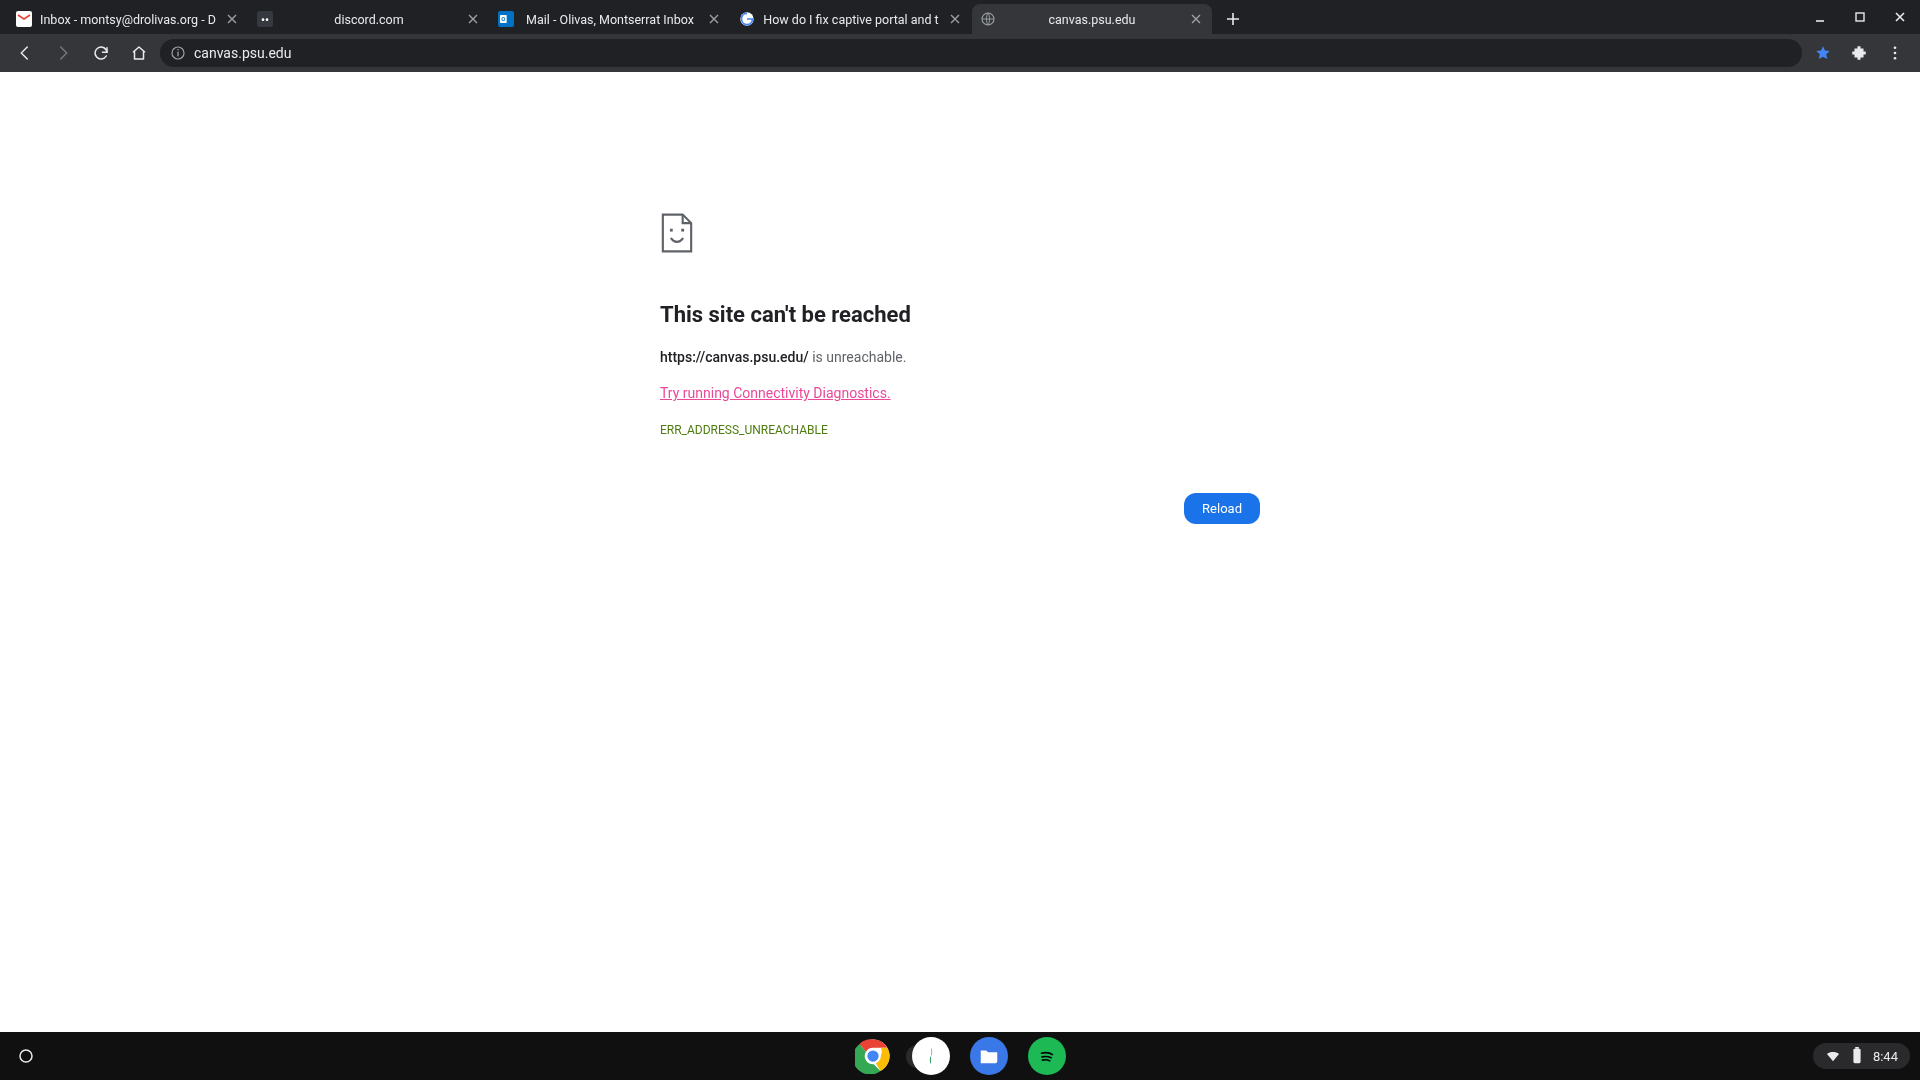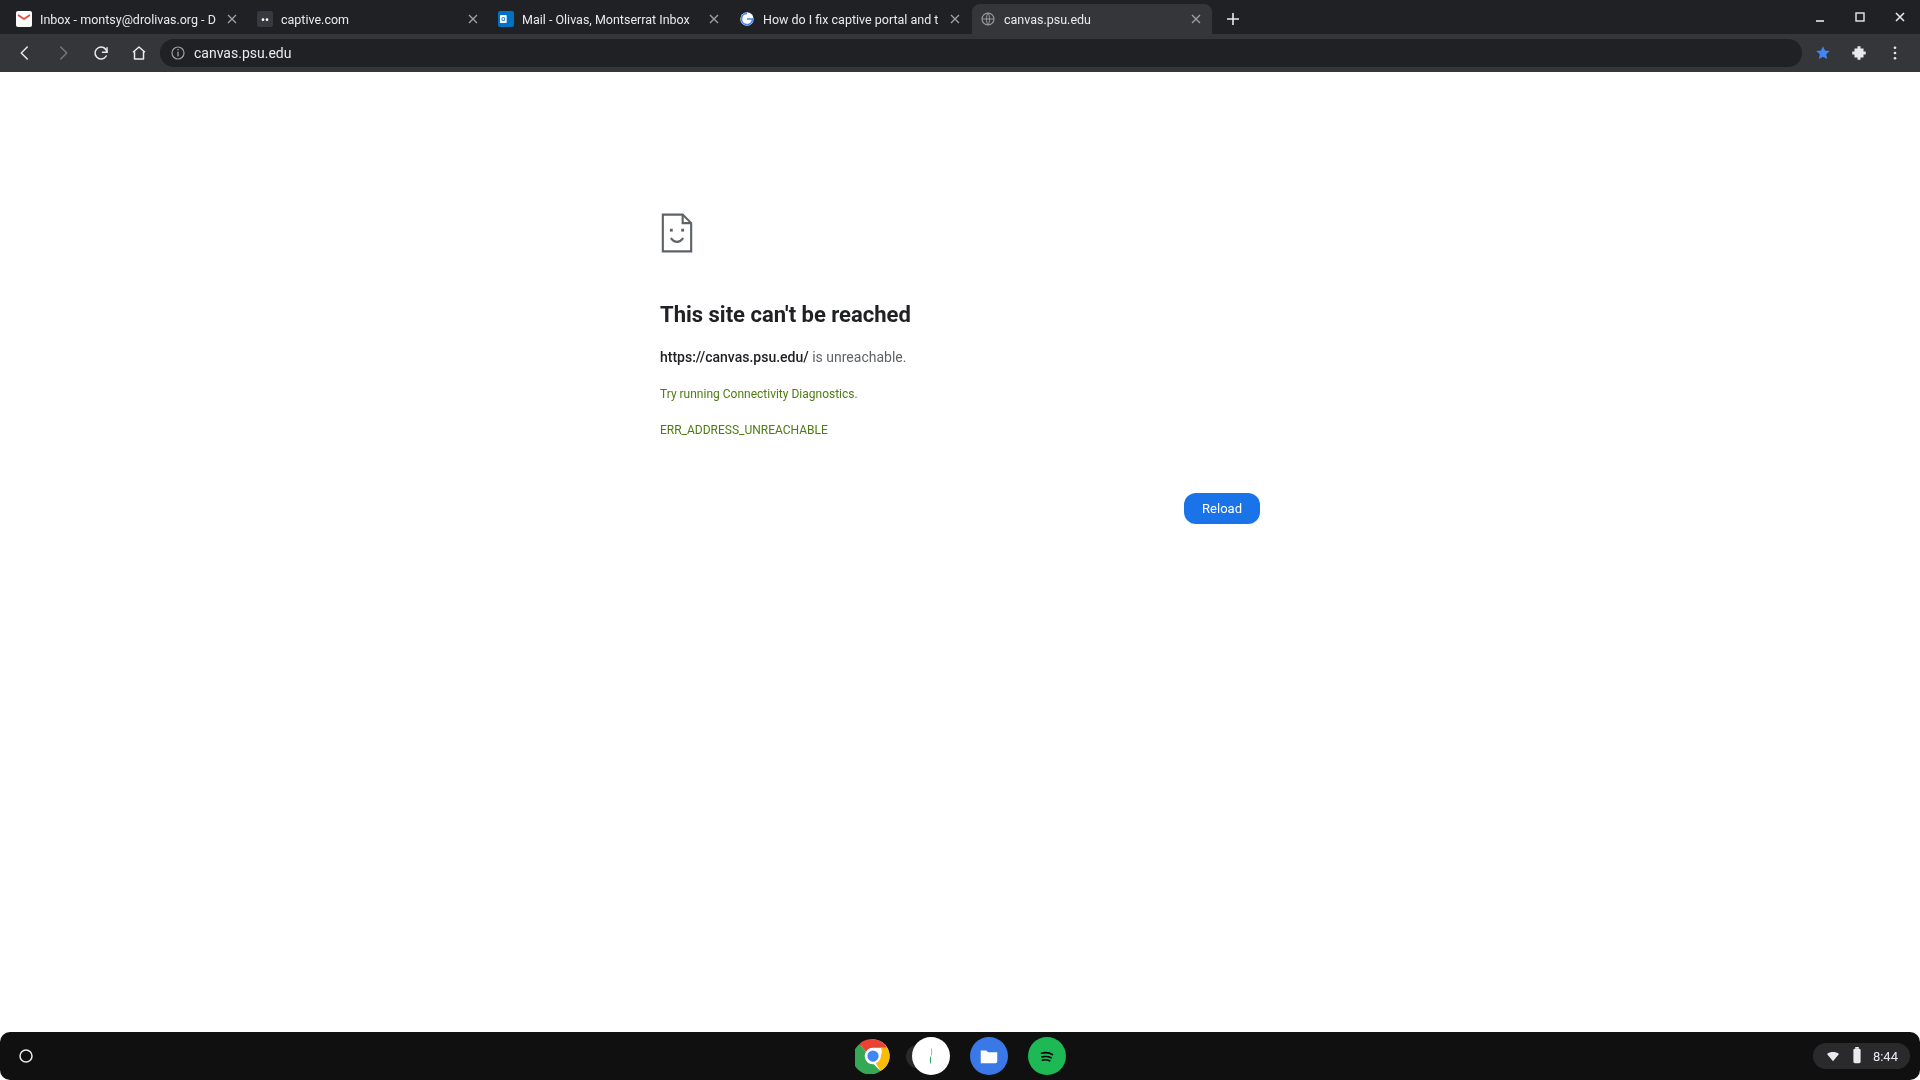--- a/index.html
+++ b/index.html
@@ -5,20 +5,21 @@
   * { margin: 0; padding: 0; box-sizing: border-box; font-family: Roboto, "Segoe UI", Arial, sans-serif; }
   body { width: 1920px; height: 1080px; overflow: hidden; background: #fff; }
 
   
   .tab-strip {
     height: 34px;
     background: #202124;
     display: flex;
     align-items: flex-end;
     padding-left: 8px;
+    text-align: center;
   }
   .tab {
     height: 30px;
     width: 240px;
     background: #2d2e31;
     color: #e8eaed;
     font-size: 12.5px;
     display: flex;
     align-items: center;
     padding: 0 8px;
@@ -84,32 +85,32 @@
   }
   .error-wrap {
     width: 600px;
     margin: 140px auto 0 auto;
     color:#202124;
   }
   .sad-icon { margin-bottom: 48px; }
   .error-title { font-size: 22px; color:#202124; font-weight:700; margin-bottom: 22px; }
   .error-line  { font-size: 14px; color:#5f6368; margin-bottom: 18px; }
   .error-line b { color:#202124; font-weight:500; }
-  .diag-link   { font-size:12px; color:#4d7c0f; cursor:pointer; display:inline-block; margin-bottom: 22px; }
+  .diag-link   { font-size:14px; color:#ec4899; cursor:pointer; display:inline-block; margin-bottom: 22px; text-decoration: underline; }
   .error-code  { font-size:12px; color:#4d7c0f; }
   .reload-row  { display:flex; justify-content:flex-end; margin-top: 56px; }
   .reload-btn  {
     background:#1a73e8; color:#fff; font-size:13px; padding:8px 18px;
     border:none; border-radius:12px; cursor:pointer;
   }
 
   
   .shelf {
     position:absolute; left:0; right:0; bottom:0; height:48px;
-    background:#101010; display:flex; align-items:center; padding:0 10px;border-radius:10px;
+    background:#101010; display:flex; align-items:center; padding:0 10px;
   }
   .launcher {
     width:32px; height:32px; border-radius:50%; display:flex; align-items:center; justify-content:center;
     cursor:pointer; color:#e8eaed;
   }
   .shelf-center {
     position:absolute; left:50%; transform:translateX(-50%);
     display:flex; gap:20px; align-items:center;
   }
   .app-icon {
@@ -151,21 +152,21 @@
   </div>
 
   <div class="tab inactive">
     <span class="favicon">
       <svg width="16" height="16" viewBox="0 0 24 24">
           <rect width="24" height="24" rx="4" fill="#36393f"></rect>
           <circle cx="9" cy="13" r="2" fill="#fff"></circle>
           <circle cx="15" cy="13" r="2" fill="#fff"></circle>
         </svg>
     </span>
-    <span class="title">captive.com</span>
+    <span class="title">discord.com</span>
     <span class="close">
       <svg width="10" height="10" viewBox="0 0 10 10">
           <path d="M1 1l8 8M9 1l-8 8" stroke="currentColor" stroke-width="1.4"></path>
         </svg>
     </span>
   </div>
 
   <div class="tab inactive">
     <span class="favicon">
       <svg width="16" height="16" viewBox="0 0 24 24">

